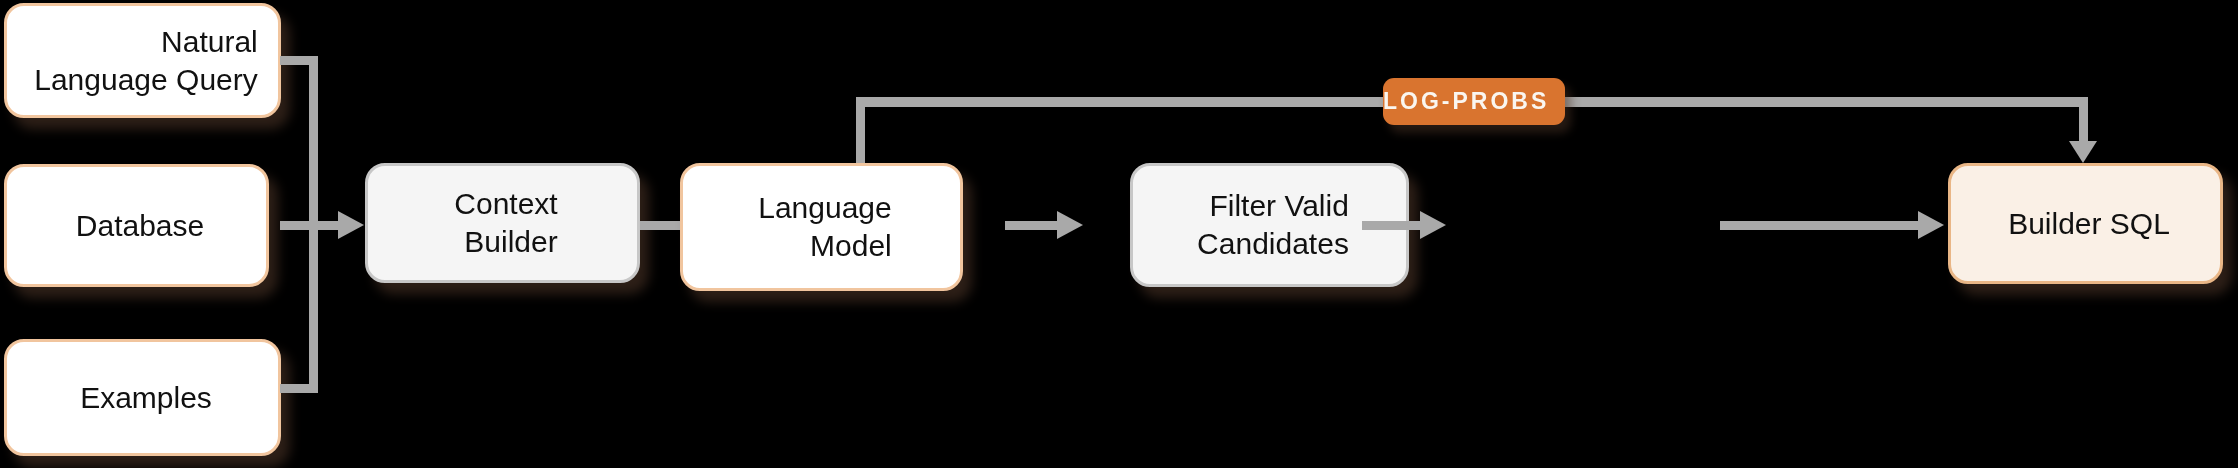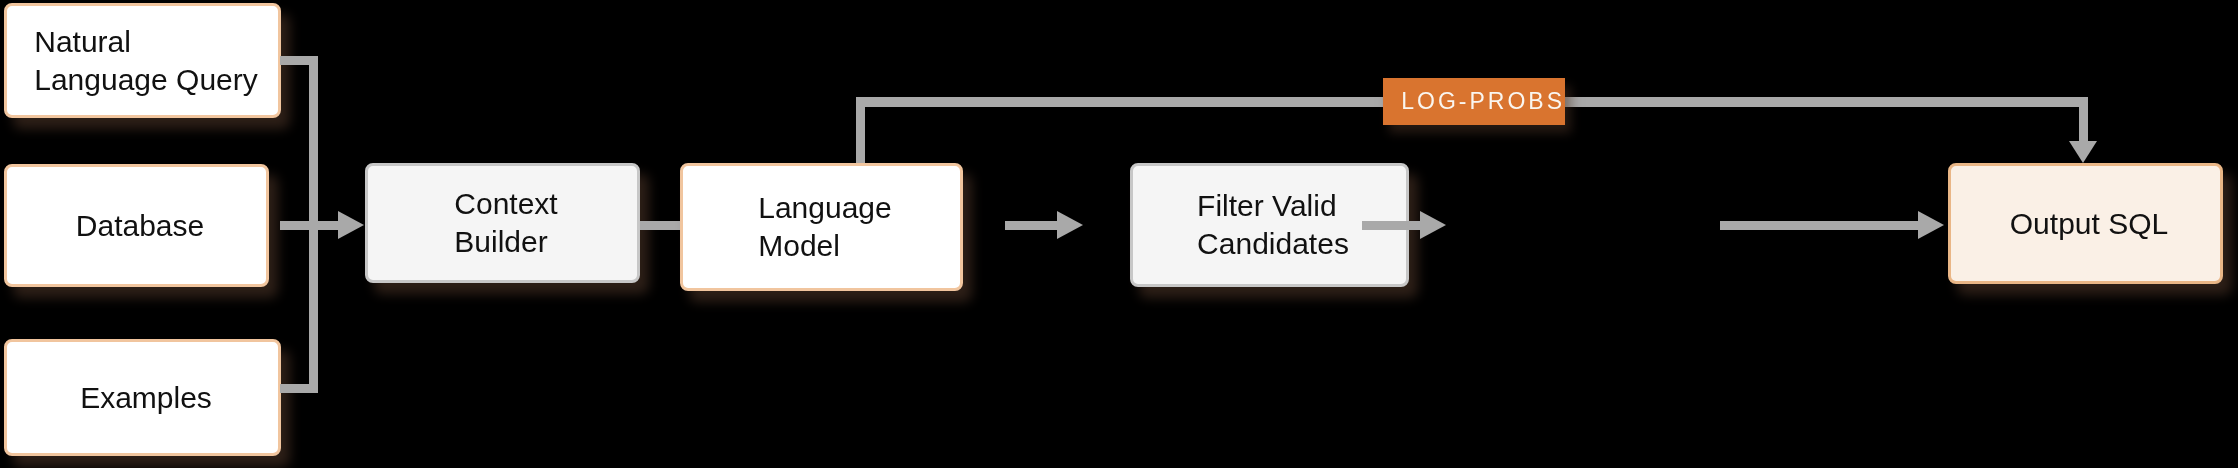--- a/index.html
+++ b/index.html
@@ -11,25 +11,25 @@
     position: relative;
     width: 2238px;
     height: 468px;
     background: var(--bg, #000000);
     font-family: "Liberation Sans", sans-serif;
     overflow: hidden;
   }
   .node {
     position: absolute;
     box-sizing: border-box;
-    border-radius: 8px;
+    border-radius: 20px;
     display: flex;
     align-items: center;
     justify-content: center;
-    text-align: left;
+    text-align: right;
     white-space: pre-line;
     font-size: 30px;
     line-height: 38px;
     font-weight: 400;
     color: var(--text-dark, #111111);
     box-shadow: 9px 11px 12px rgba(75, 52, 38, 0.6);
     padding-left: 7px;
   }
   .node.orange {
     background: var(--node-fill-white, #ffffff);
@@ -61,26 +61,26 @@
     height: 0;
     border-left: 14px solid transparent;
     border-right: 14px solid transparent;
     border-top: 22px solid var(--edge-gray, #A9A9A9);
   }
   .badge {
     position: absolute;
     box-sizing: border-box;
     background: var(--accent-orange, #D9742F);
     color: var(--badge-text, #FAF6F0);
-    border-radius: 0;
+    border-radius: 11px;
     display: flex;
     align-items: center;
-    justify-content: flex-end;
+    justify-content: flex-start;
     font-size: 23px;
-    font-weight: 400;
+    font-weight: 700;
     letter-spacing: 3px;
     box-shadow: 6px 8px 10px rgba(75, 52, 38, 0.5);
   }
 </style>
 </head>
 <body>
 
 <div id="canvas">
 
   <div class="node orange" style="left:4px; top:3px; width:277px; height:115px;">
@@ -122,21 +122,21 @@
   </div>
 
   <div class="edge" style="left:1362px; top:221px; width:60px; height:9px;"></div>
   <div class="arrow-right" style="left:1420px; top:211px;"></div>
 
 
   <div class="edge" style="left:1720px; top:221px; width:200px; height:9px;"></div>
   <div class="arrow-right" style="left:1918px; top:211px;"></div>
 
   <div class="node output" style="left:1948px; top:163px; width:275px; height:121px;">
-    <span>Output SQL</span>
+    <span>Builder SQL</span>
   </div>
 
   <div class="edge" style="left:856px; top:102px; width:9px; height:61px;"></div>
   <div class="edge" style="left:856px; top:97px; width:1232px; height:10px;"></div>
   <div class="edge" style="left:2079px; top:97px; width:9px; height:46px;"></div>
   <div class="arrow-down" style="left:2069px; top:141px;"></div>
   <div class="badge" style="left:1383px; top:78px; width:182px; height:47px;">
     <span>LOG-PROBS</span>
   </div>
 

